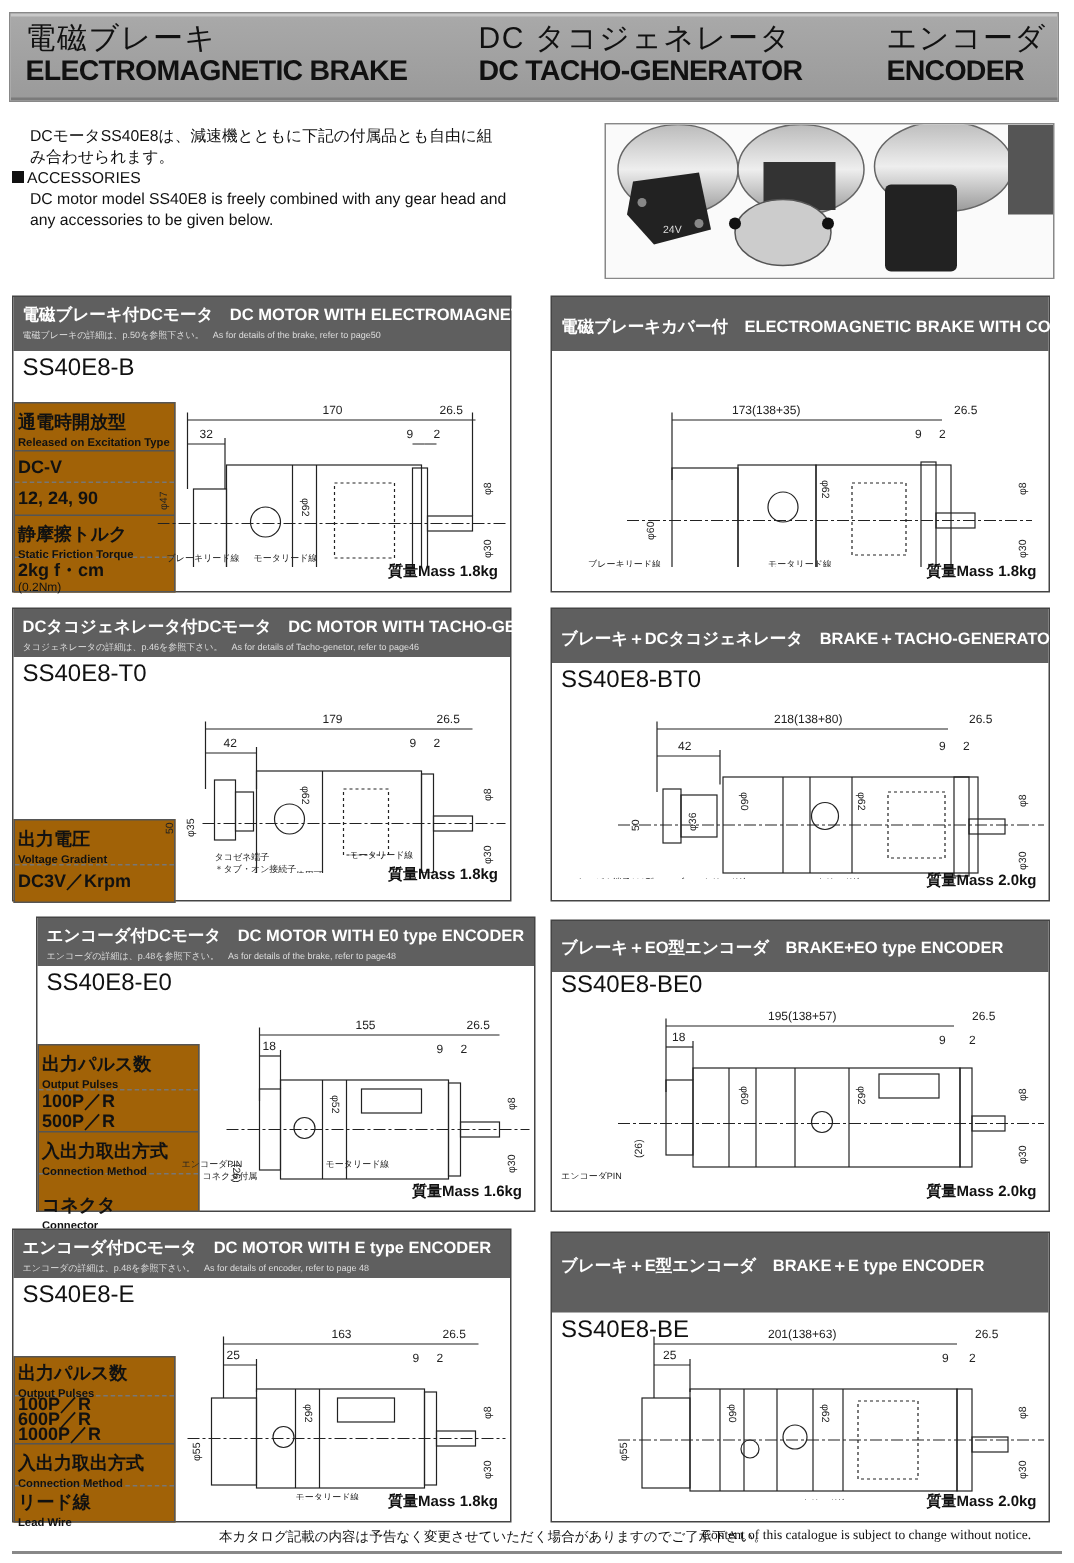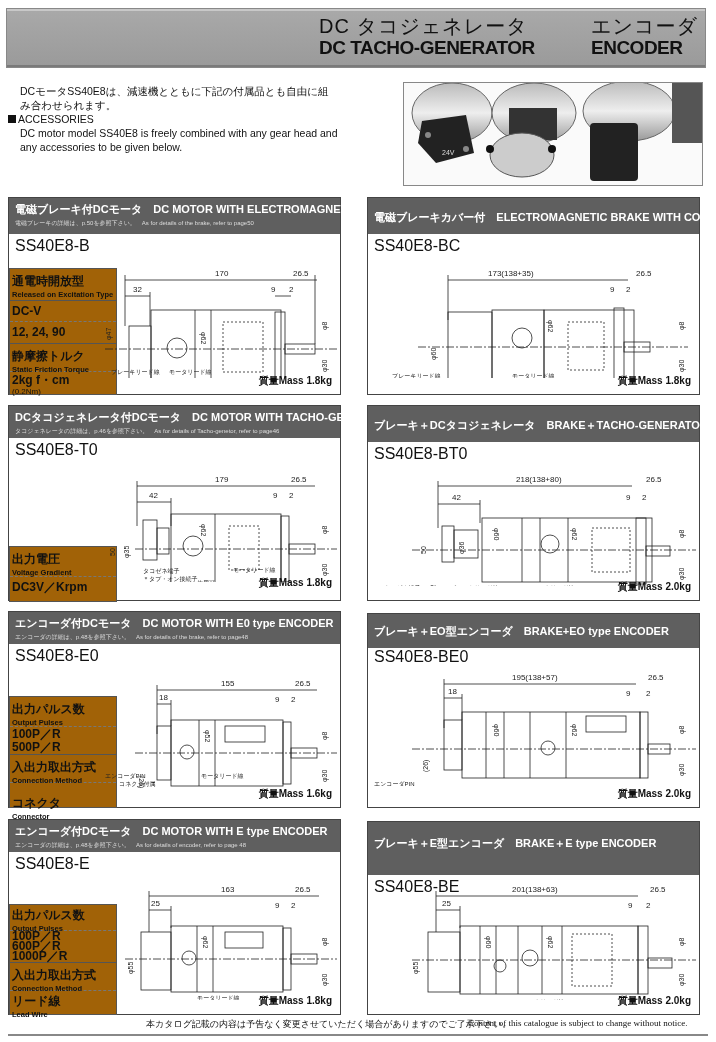--- a/index.html
+++ b/index.html
@@ -32,20 +32,24 @@
 .footer{position:absolute;left:0;top:1018px;width:716px;font-size:9px;font-family:"Liberation Serif",serif}
 .footer .jp{position:absolute;left:146px}
 .footer .en{position:absolute;left:468px}
 .rule{position:absolute;left:8px;top:1034px;width:700px;height:2px;background:#888}
 svg text{font-family:"Liberation Sans",sans-serif}
 </style>
 </head>
 <body>
 
 <div class="banner">
+  <div class="col" style="left:10px">
+    <div class="jp">電磁ブレーキ</div>
+    <div class="en">ELECTROMAGNETIC BRAKE</div>
+  </div>
   <div class="col" style="left:584px">
     <div class="jp">エンコーダ</div>
     <div class="en">ENCODER</div>
   </div>
   <div class="col" style="left:312px">
     <div class="jp">DC タコジェネレータ</div>
     <div class="en">DC TACHO-GENERATOR</div>
   </div>
 </div>
 
@@ -142,21 +146,20 @@
       <text x="64" y="114">モータリード線</text>
     </g>
   </svg>
   <div class="mass"><span>質量Mass</span> <b>1.8kg</b></div>
 </div>
 
 <div class="panel" style="left:367px;top:197px;width:333px;height:198px">
   <div class="hdr" style="height:36px;padding-top:12px">
     <div class="t"><span>電磁ブレーキカバー付</span>　<span>ELECTROMAGNETIC BRAKE WITH COVER</span></div>
   </div>
-  <div class="model">SS40E8-BC</div>
   <svg class="dwg" style="left:20px;top:62px" width="310" height="118">
     <g stroke="#222" fill="none" stroke-width="0.8">
       <line x1="60" y1="20" x2="240" y2="20"></line>
         <line x1="60" y1="15" x2="60" y2="60"></line>
       <rect x="60" y="52" width="44" height="68"></rect>
       <rect x="104" y="50" width="52" height="72"></rect>
       <rect x="156" y="50" width="90" height="72"></rect>
       <rect x="180" y="62" width="36" height="48" stroke-dasharray="2,2"></rect>
       <rect x="226" y="48" width="10" height="76"></rect>
       <rect x="236" y="82" width="26" height="10"></rect>
@@ -273,21 +276,21 @@
     </g>
     <g font-size="6" fill="#222">
       <text x="12" y="122">タコゼネ端子110型</text>
       <text x="78" y="122">ブレーキリード線</text>
       <text x="160" y="122">モータリード線</text>
     </g>
   </svg>
   <div class="mass"><span>質量Mass</span> <b>2.0kg</b></div>
 </div>
 
-<div class="panel" style="left:8px;top:611px;width:333px;height:197px">
+<div class="panel" style="left:24px;top:611px;width:333px;height:197px">
   <div class="hdr" style="height:32px">
     <div class="t"><span>エンコーダ付DCモータ</span>　<span>DC MOTOR WITH E0 type ENCODER</span></div>
     <div class="s">エンコーダの詳細は、p.48を参照下さい。　As for details of the brake, refer to page48</div>
   </div>
   <div class="model">SS40E8-E0</div>
   <div class="spec" style="top:84px;height:112px">
     <div class="cell" style="height:30px">
         <div class="jp">出力パルス数</div>
         <div class="en">Output Pulses</div>
       </div>

